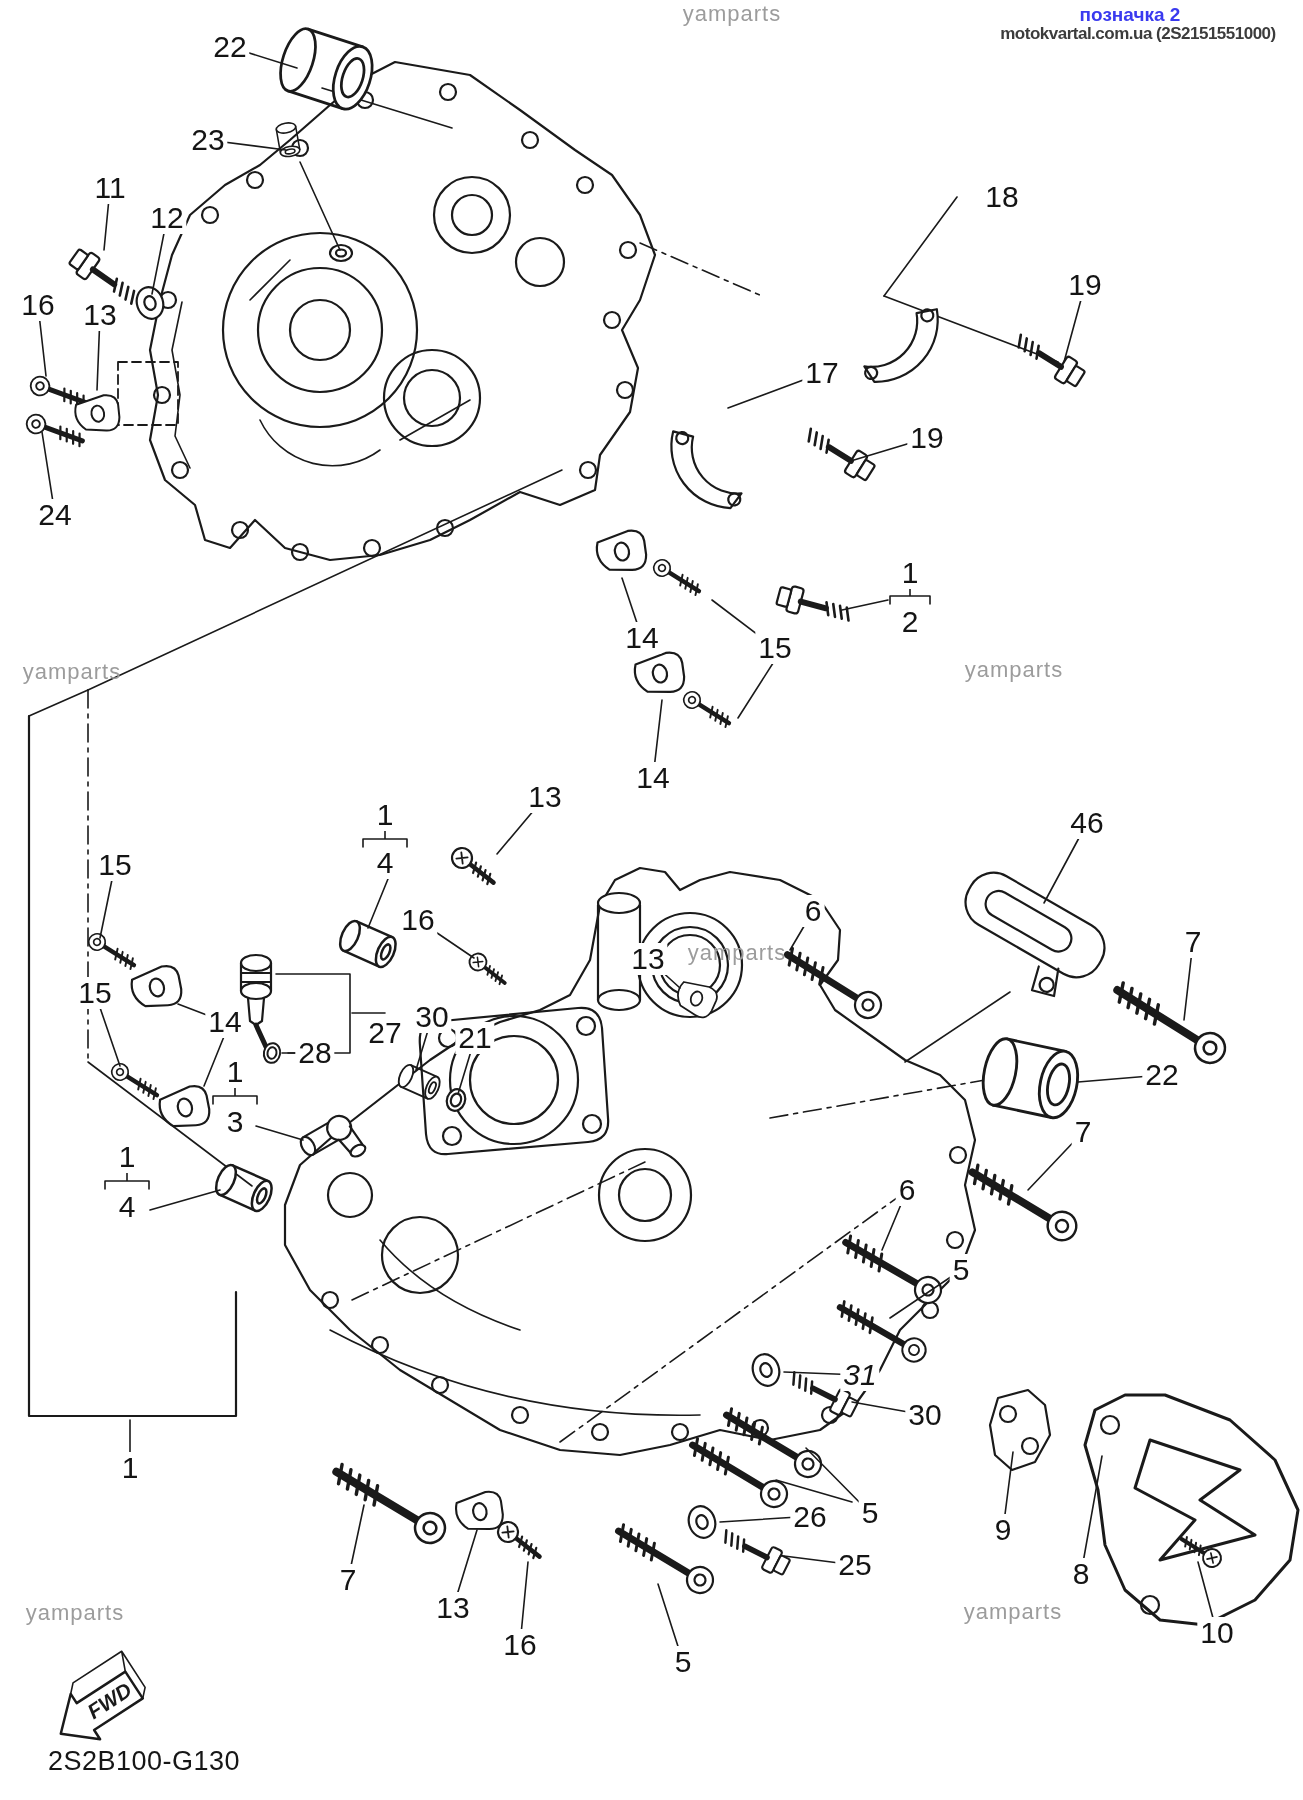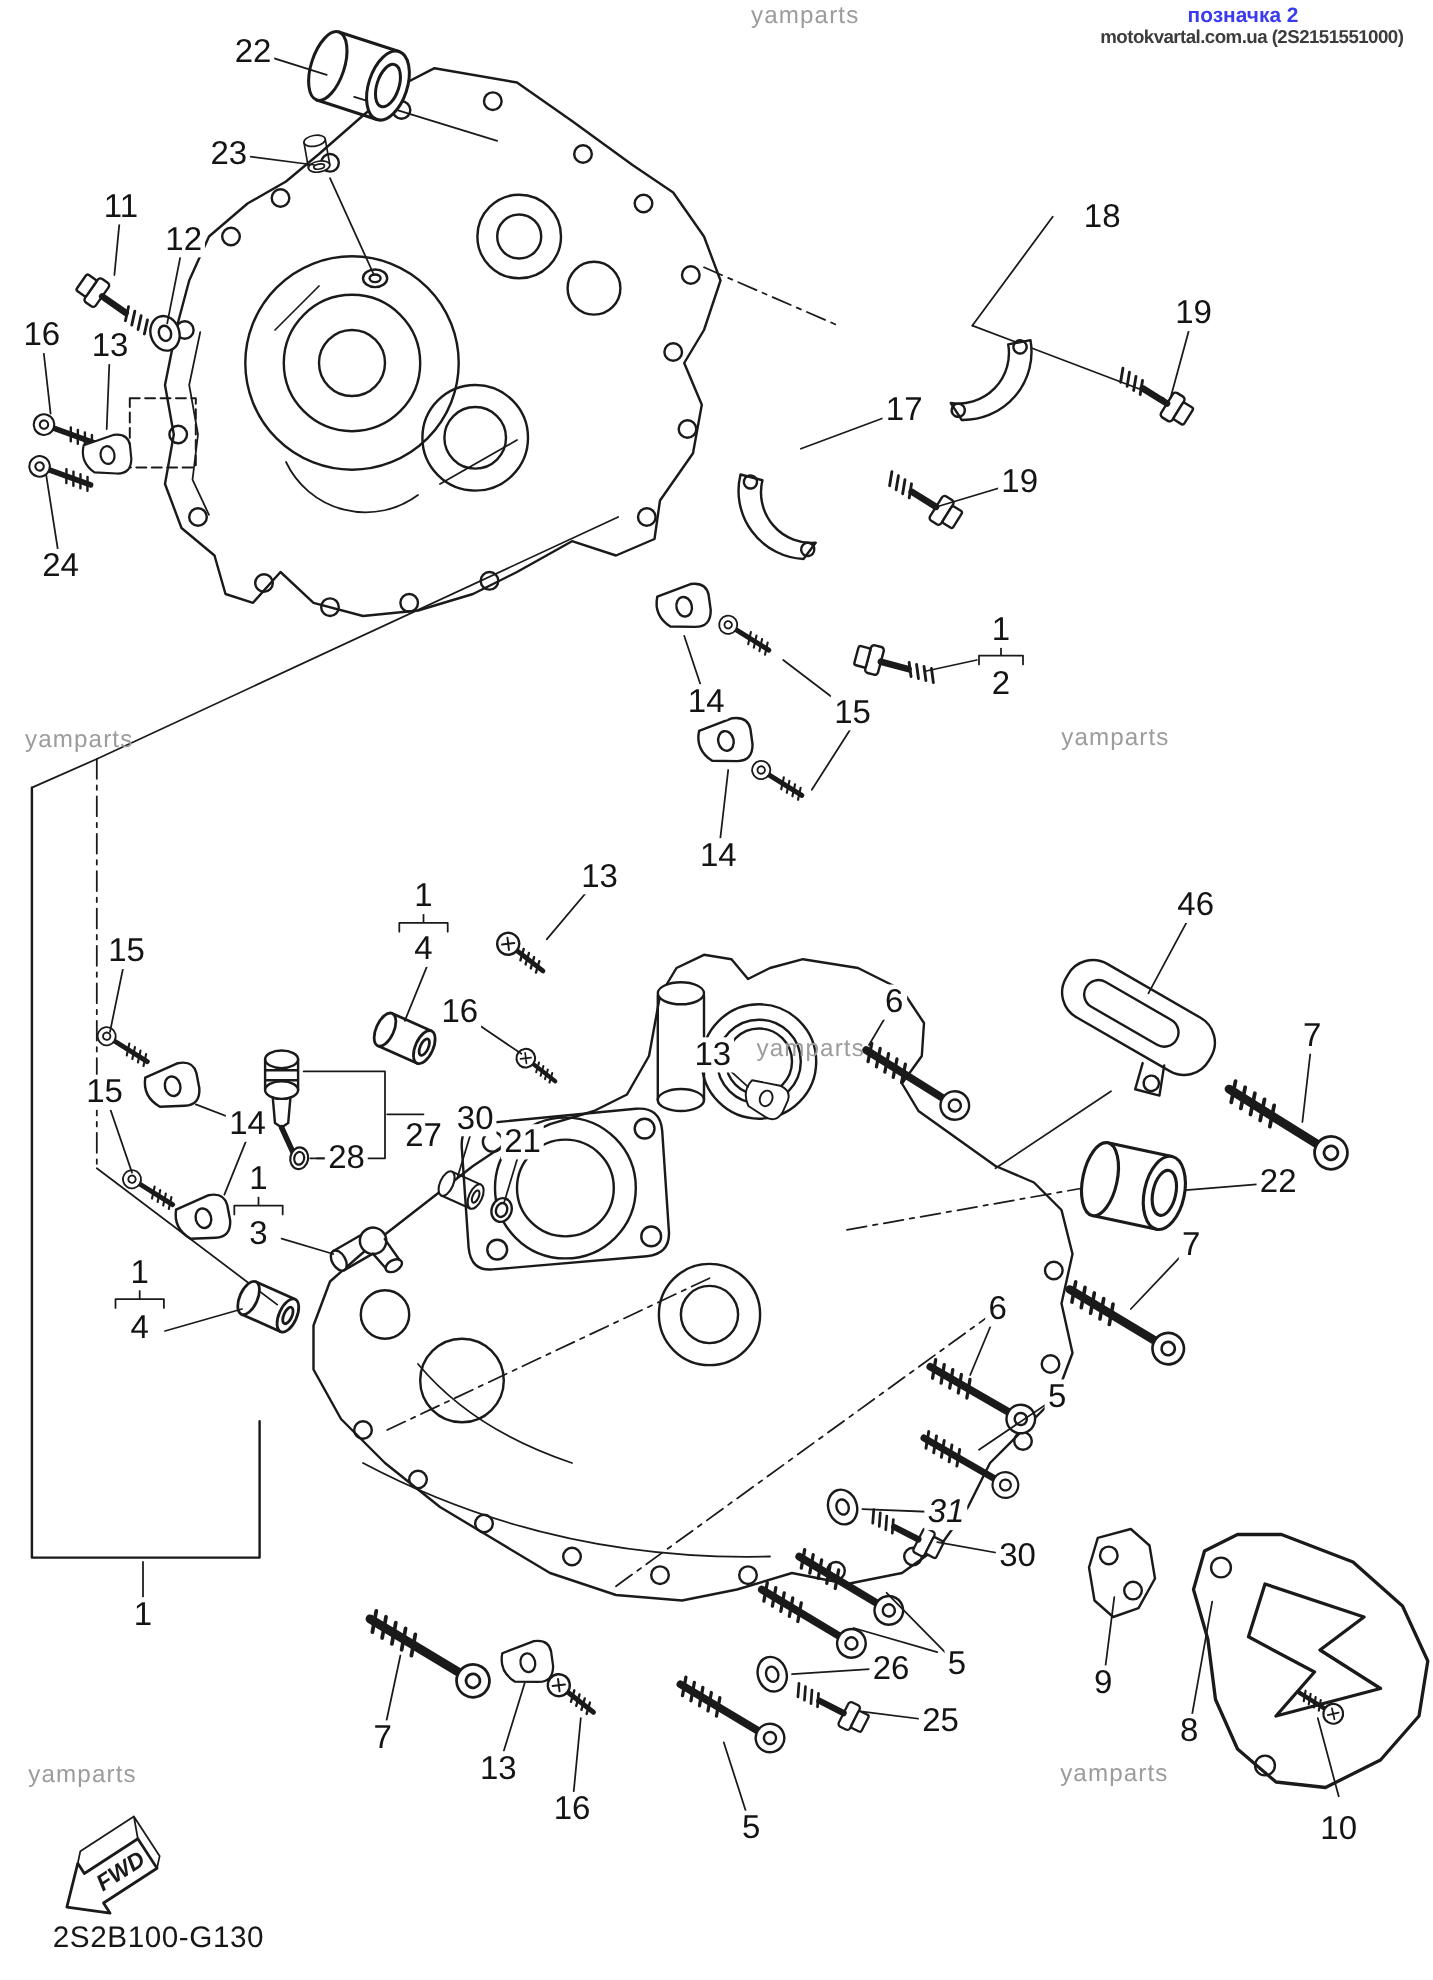--- a/index.html
+++ b/index.html
@@ -396,21 +396,21 @@
       <div class="callout" style="left: 1083px; top: 1132px;">7</div>
       <div class="callout" style="left: 907px; top: 1190px;">6</div>
       <div class="callout" style="left: 961px; top: 1270px;">5</div>
       <div class="callout" style="left: 860px; top: 1375px; font-style: italic;">31</div>
       <div class="callout" style="left: 925px; top: 1415px;">30</div>
       <div class="callout" style="left: 870px; top: 1513px;">5</div>
       <div class="callout" style="left: 798px; top: 1517px; margin-left: 12px;">26</div>
       <div class="callout" style="left: 855px; top: 1565px;">25</div>
       <div class="callout" style="left: 1003px; top: 1530px;">9</div>
       <div class="callout" style="left: 1081px; top: 1574px;">8</div>
-      <div class="callout" style="left: 1217px; top: 1633px; margin-top: 30px;">10</div>
+      <div class="callout" style="left: 1217px; top: 1633px;">10</div>
       <div class="callout" style="left: 130px; top: 1468px;">1</div>
       <div class="callout" style="left: 348px; top: 1580px;">7</div>
       <div class="callout" style="left: 453px; top: 1608px;">13</div>
       <div class="callout" style="left: 520px; top: 1645px;">16</div>
       <div class="callout" style="left: 683px; top: 1662px;">5</div>
       <div class="callout" style="left: 910px; top: 573px;">1</div>
       <div class="callout" style="left: 910px; top: 622px;">2</div>
       <div class="callout" style="left: 385px; top: 815px;">1</div>
       <div class="callout" style="left: 385px; top: 863px;">4</div>
       <div class="callout" style="left: 235px; top: 1072px;">1</div>

